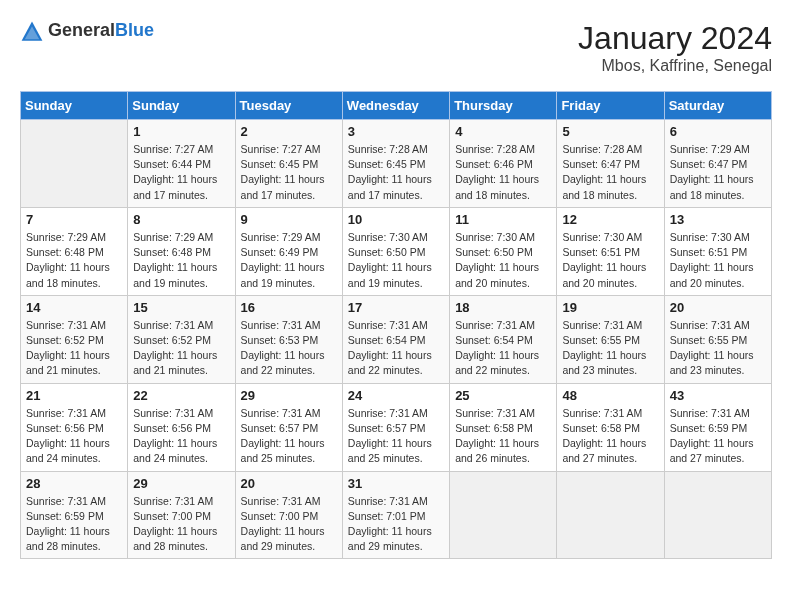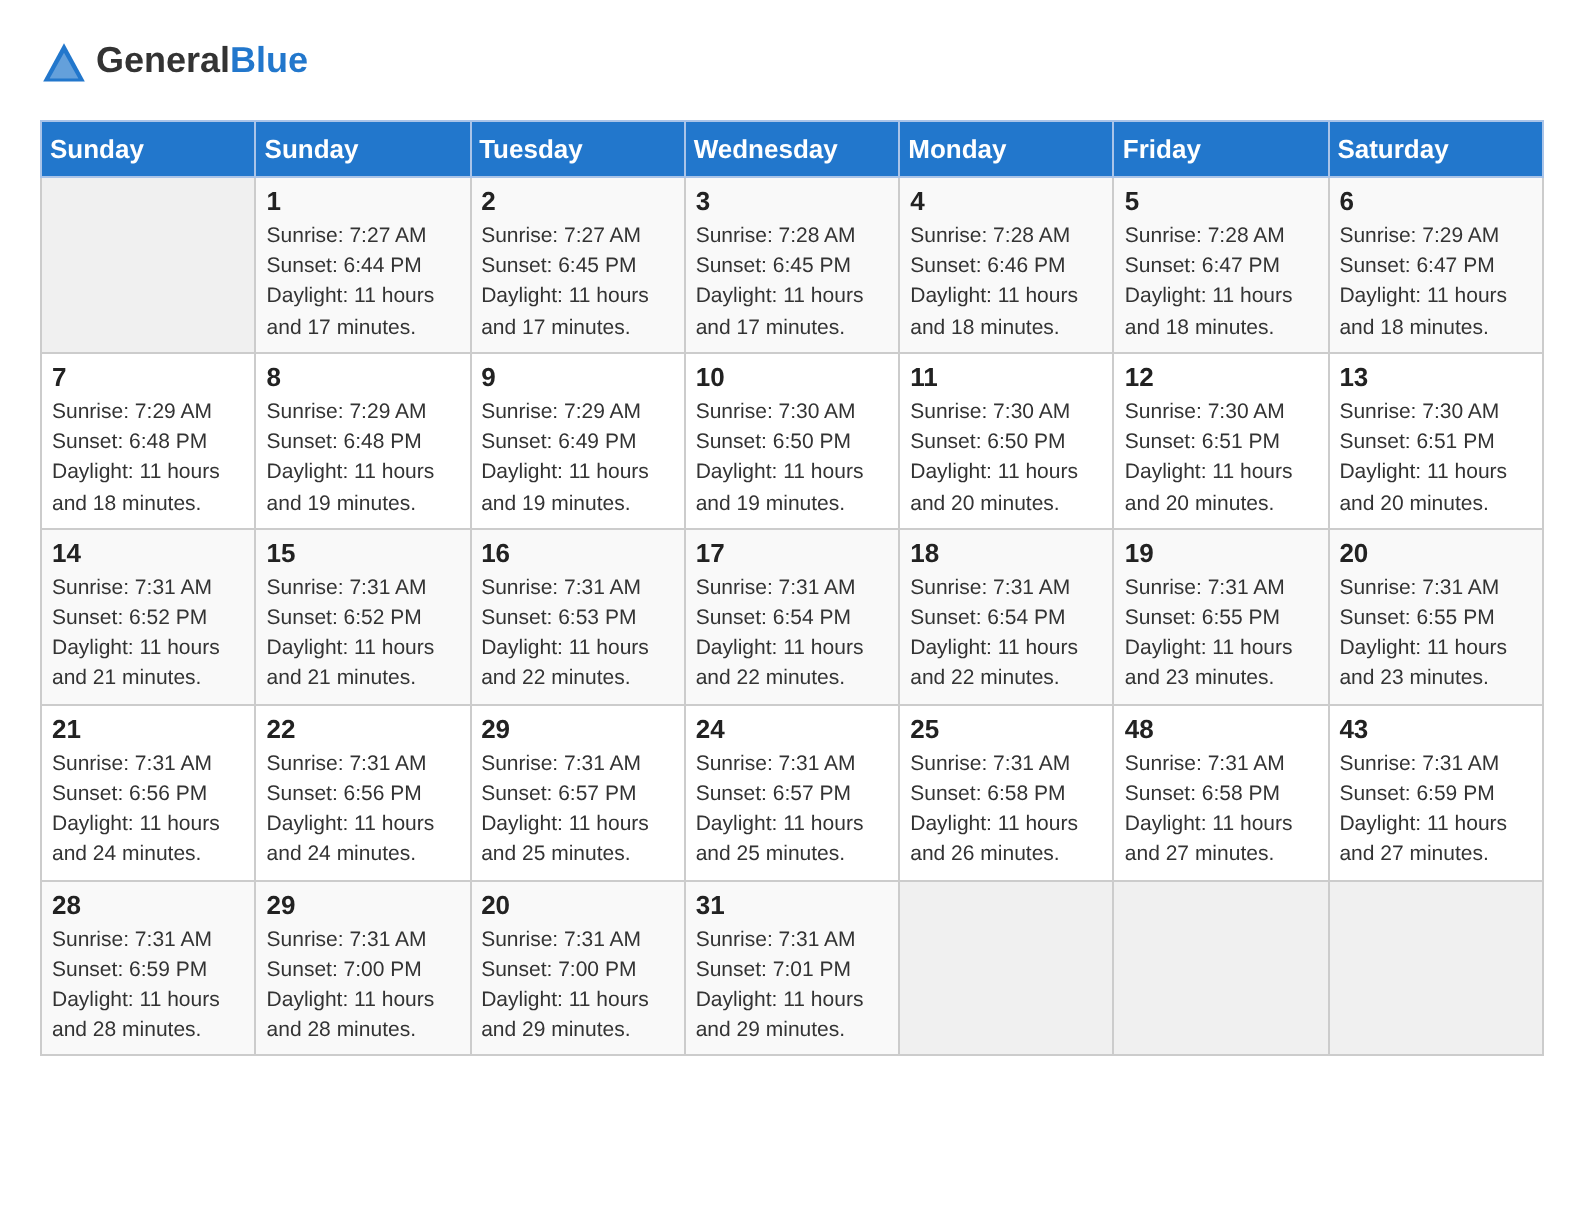--- a/index.html
+++ b/index.html
@@ -95,30 +95,34 @@
 <div class="header">
   <div class="logo">
     <svg class="logo-icon" viewBox="0 0 30 30" xmlns="http://www.w3.org/2000/svg">
       <polygon points="15,2 28,26 2,26" fill="#2277cc"></polygon>
       <polygon points="15,8 24,24 6,24" fill="#fff" opacity="0.3"></polygon>
     </svg>
     <div>
       <span class="logo-text-general">General</span><span class="logo-text-blue">Blue</span>
     </div>
   </div>
+  <div class="title-block">
+    <h1>January 2024</h1>
+    <h2>Mbos, Kaffrine, Senegal</h2>
+  </div>
 </div>
 
 <table class="calendar">
   <thead>
     <tr>
     <th>Sunday</th>
         <th>Sunday</th>
         <th>Tuesday</th>
         <th>Wednesday</th>
-        <th>Monday</th>
+        <th>Thursday</th>
         <th>Friday</th>
         <th>Saturday</th>
       </tr>
   </thead>
   <tbody id="calendar-body">
   <tr>
         <td class="empty"></td>
         <td>
           <span class="day-number">1</span>
           <div class="day-info">Sunrise: 7:27 AM<br>Sunset: 6:44 PM<br>Daylight: 11 hours and 17 minutes.</div>

